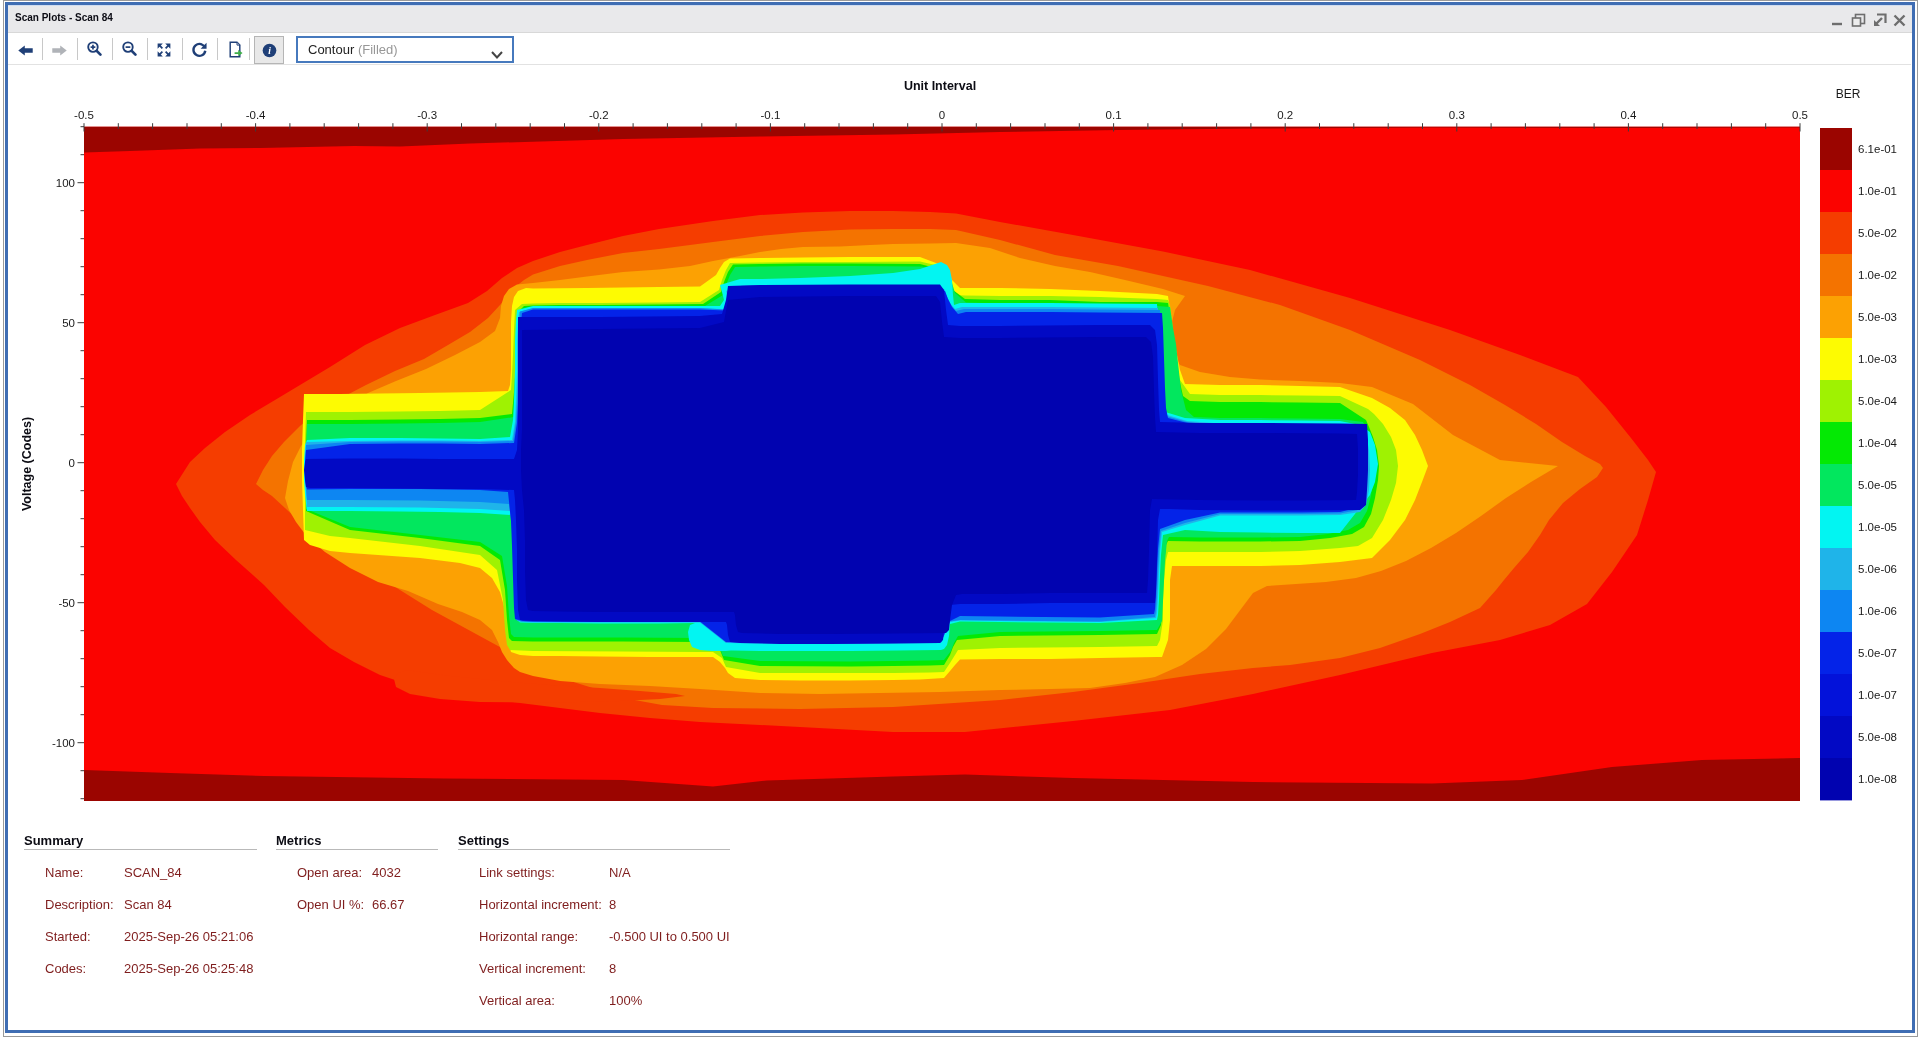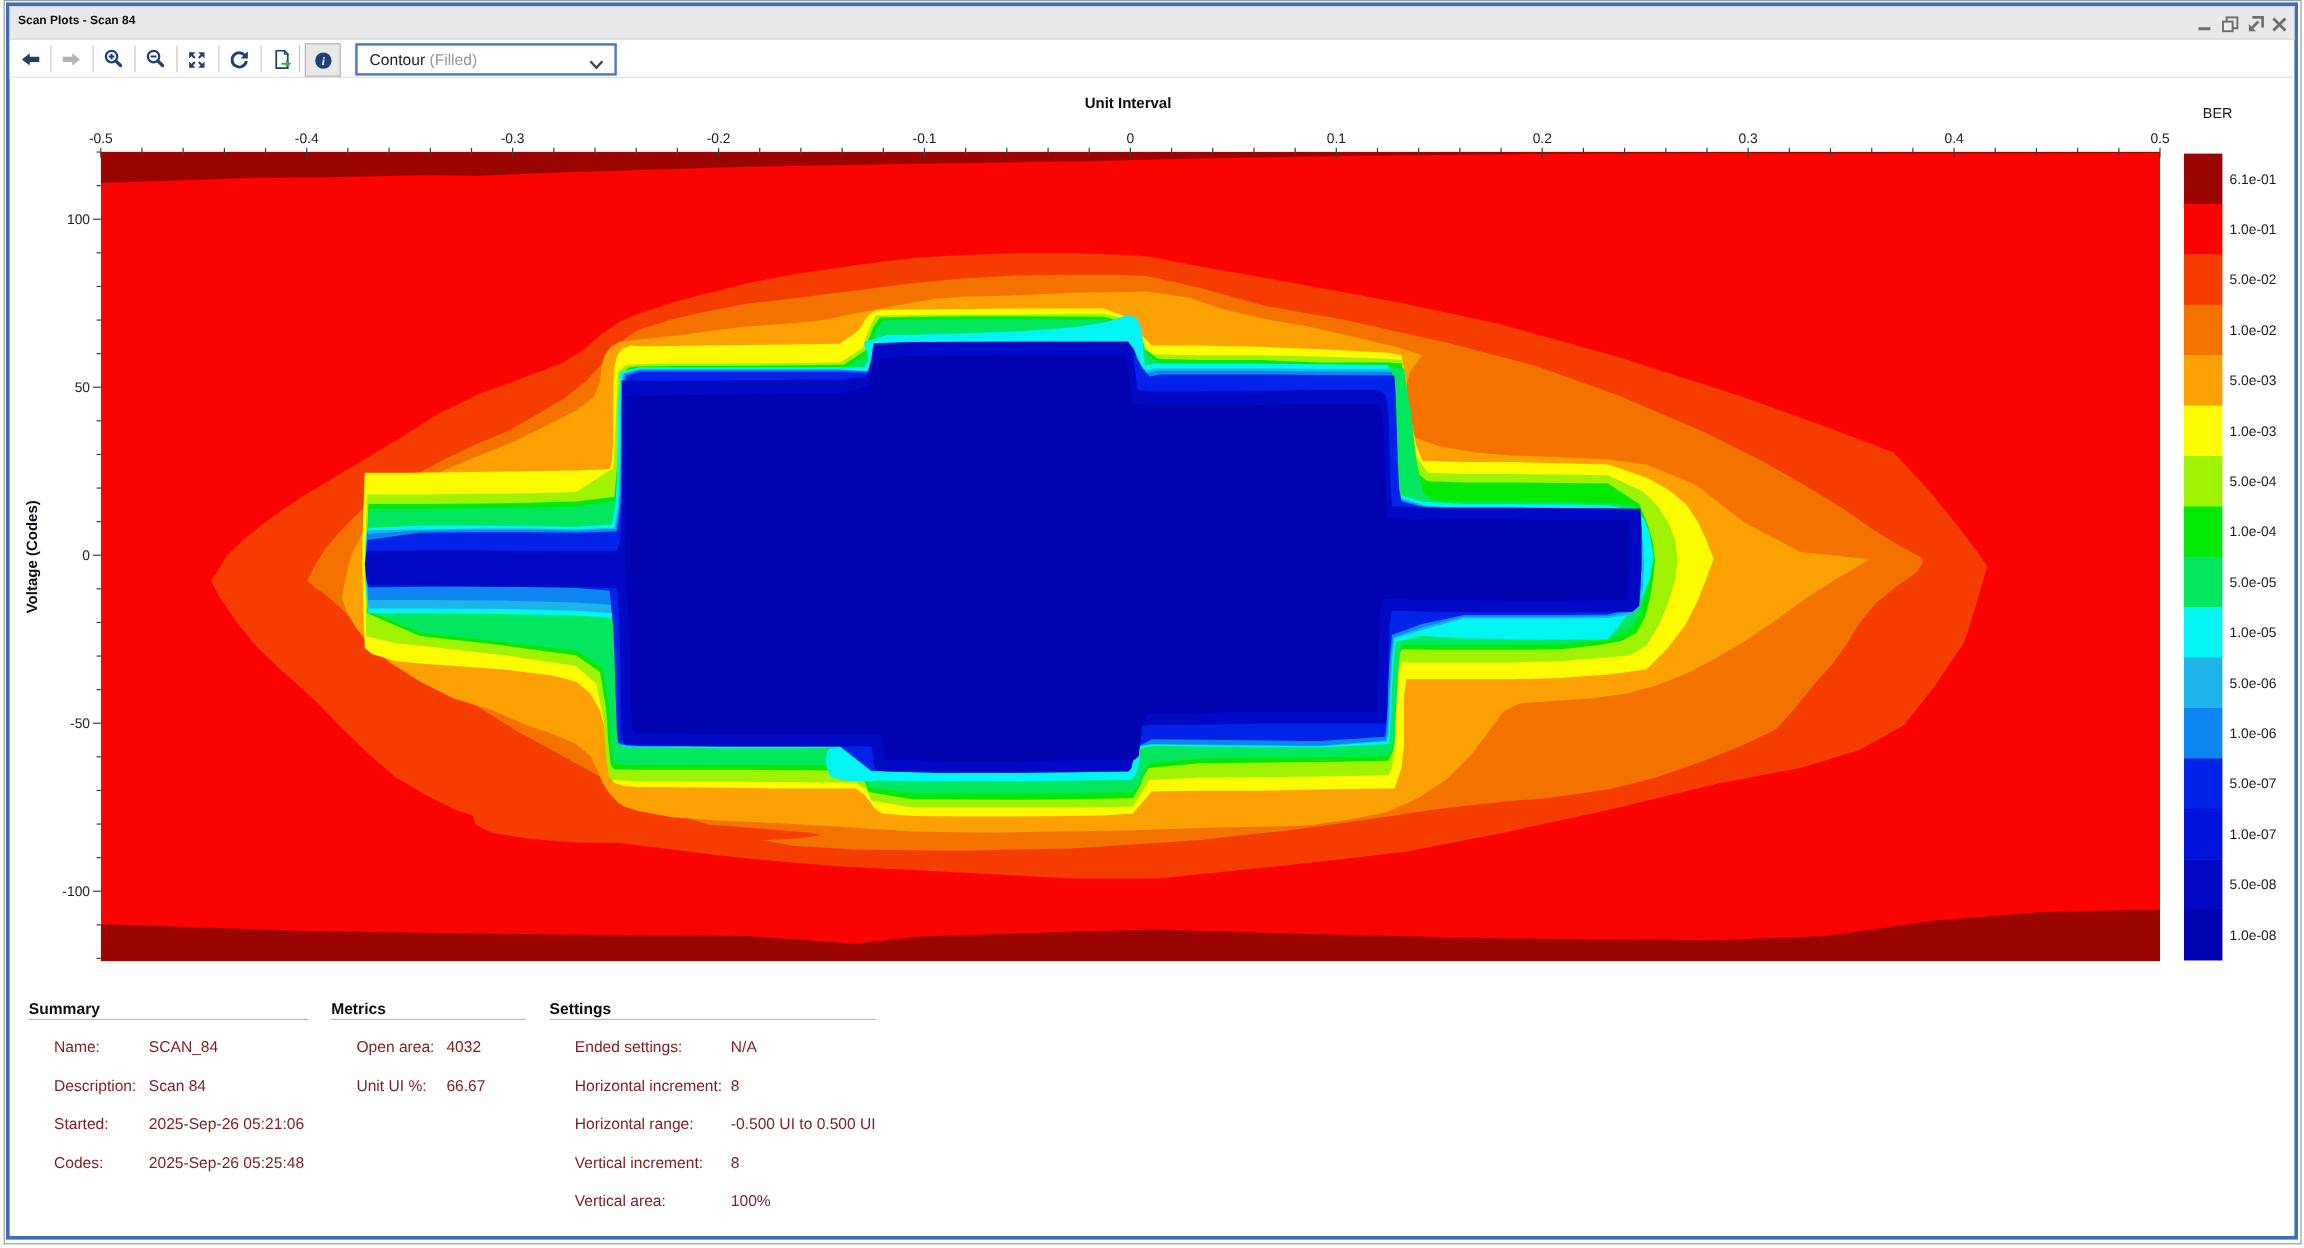--- a/index.html
+++ b/index.html
@@ -267,25 +267,25 @@
 <div class="lbl" style="left:45px;top:897px">Description:</div>
 <div class="lbl" style="left:124px;top:897px">Scan 84</div>
 <div class="lbl" style="left:45px;top:929px">Started:</div>
 <div class="lbl" style="left:124px;top:929px">2025-Sep-26 05:21:06</div>
 <div class="lbl" style="left:45px;top:961px">Codes:</div>
 <div class="lbl" style="left:124px;top:961px">2025-Sep-26 05:25:48</div>
 <div class="hdr" style="left:276px;top:833px">Metrics</div>
 <div class="hline" style="left:276px;top:849px;width:162px"></div>
 <div class="lbl" style="left:297px;top:865px">Open area:</div>
 <div class="lbl" style="left:372px;top:865px">4032</div>
-<div class="lbl" style="left:297px;top:897px">Unit UI %:</div>
+<div class="lbl" style="left:297px;top:897px">Open UI %:</div>
 <div class="lbl" style="left:372px;top:897px">66.67</div>
 <div class="hdr" style="left:458px;top:833px">Settings</div>
 <div class="hline" style="left:458px;top:849px;width:272px"></div>
-<div class="lbl" style="left:479px;top:865px">Ended settings:</div>
+<div class="lbl" style="left:479px;top:865px">Link settings:</div>
 <div class="lbl" style="left:609px;top:865px">N/A</div>
 <div class="lbl" style="left:479px;top:897px">Horizontal increment:</div>
 <div class="lbl" style="left:609px;top:897px">8</div>
 <div class="lbl" style="left:479px;top:929px">Horizontal range:</div>
 <div class="lbl" style="left:609px;top:929px">-0.500 UI to 0.500 UI</div>
 <div class="lbl" style="left:479px;top:961px">Vertical increment:</div>
 <div class="lbl" style="left:609px;top:961px">8</div>
 <div class="lbl" style="left:479px;top:993px">Vertical area:</div>
 <div class="lbl" style="left:609px;top:993px">100%</div>
 </body></html>

